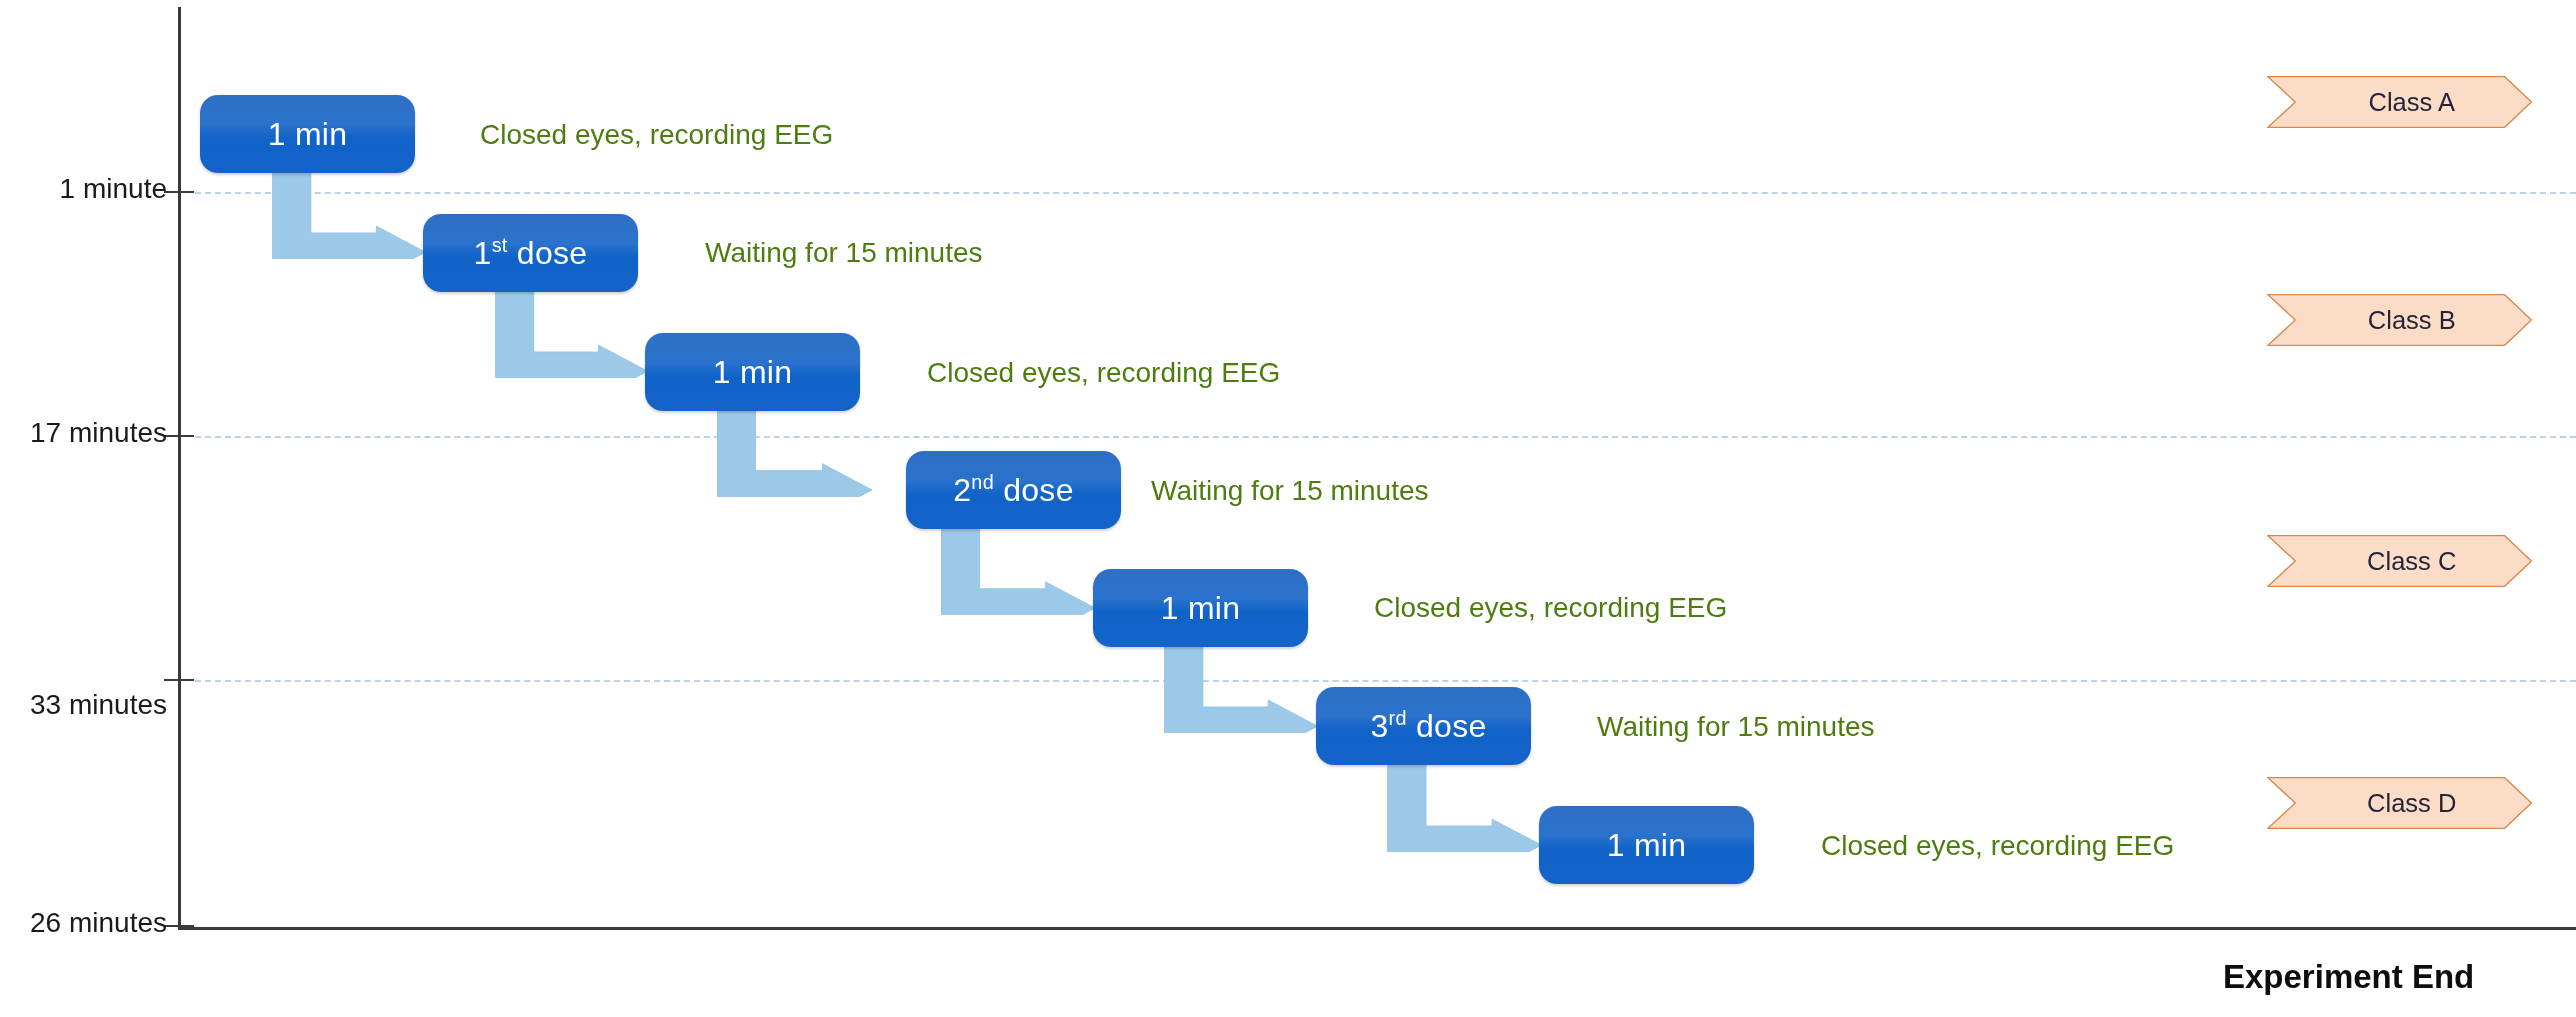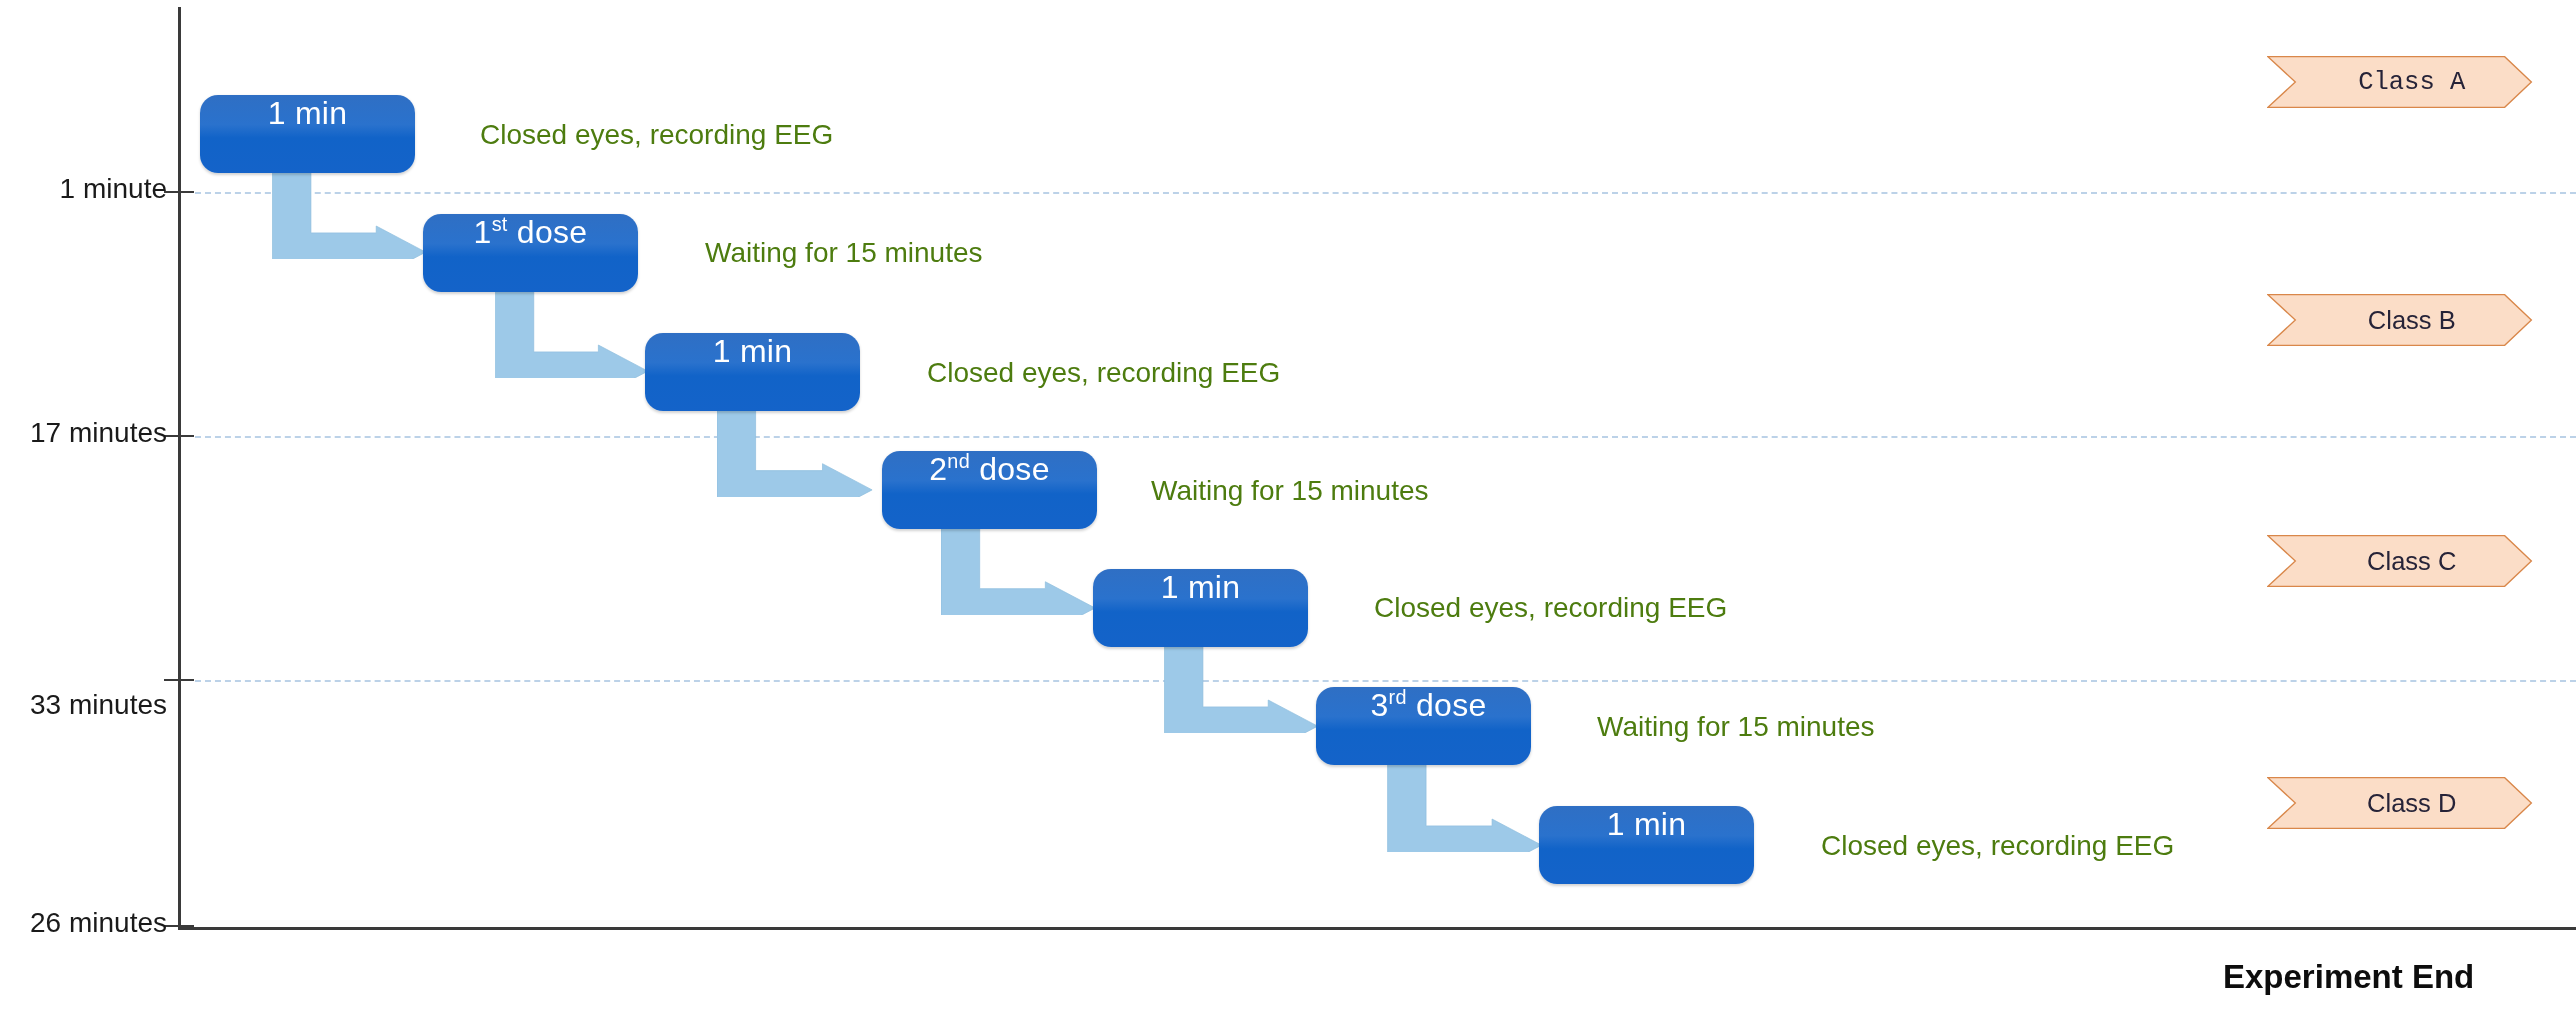--- a/index.html
+++ b/index.html
@@ -81,20 +81,21 @@
 
   
   .node {
     position: absolute;
     width: 215px;
     height: 78px;
     border-radius: 18px;
     background: linear-gradient(to bottom, #2f6fc4 0%, #2a72cd 38%, #1163c8 55%, #1463c9 100%);
     box-shadow: 0 1.4px 2.8px rgba(0,0,0,0.18);
     display: flex;
+    align-items: center;
     justify-content: center;
     color: #ffffff;
     font-size: 32px;
     letter-spacing: 0.3px;
     white-space: nowrap;
     box-sizing: border-box;
   }
   .node sup {
     font-size: 0.62em;
     vertical-align: super;
@@ -202,40 +203,40 @@
       </div>
       <div class="desc" style="left: 440px; top: 119px;">Closed eyes, recording EEG</div>
       <div class="node" style="left: 423px; top: 214px;">
         <span><span>1</span><sup>st</sup><span> dose</span></span>
       </div>
       <div class="desc" style="left: 665px; top: 237px;">Waiting for 15 minutes</div>
       <div class="node" style="left: 645px; top: 333px;">
         <span>1 min</span>
       </div>
       <div class="desc" style="left: 887px; top: 357px;">Closed eyes, recording EEG</div>
-      <div class="node" style="left: 882px; top: 451px;">
+      <div class="node" style="left: 906px; top: 451px;">
         <span><span>2</span><sup>nd</sup><span> dose</span></span>
       </div>
       <div class="desc" style="left: 1111px; top: 475px;">Waiting for 15 minutes</div>
       <div class="node" style="left: 1093px; top: 569px;">
         <span>1 min</span>
       </div>
       <div class="desc" style="left: 1334px; top: 592px;">Closed eyes, recording EEG</div>
       <div class="node" style="left: 1316px; top: 687px; padding-left: 10px;">
         <span><span>3</span><sup>rd</sup><span> dose</span></span>
       </div>
       <div class="desc" style="left: 1557px; top: 711px;">Waiting for 15 minutes</div>
       <div class="node" style="left: 1539px; top: 806px;">
         <span>1 min</span>
       </div>
       <div class="desc" style="left: 1781px; top: 830px;">Closed eyes, recording EEG</div>
     </div>
 
   <div id="class-layer">
-      <div class="chev" style="left: 2267px; top: 56px; font-family: Liberation Mono, monospace;">
+      <div class="chev" style="left: 2267px; top: 76px;">
         <svg width="266" height="52" viewBox="0 0 386 76">
           <polygon points="0,1 346,1 385,38 346,75 0,75 40,38" fill="#FBDDC7" stroke="#D9874A" stroke-width="2"></polygon>
         </svg>
         <div class="chev-label">Class A</div>
       </div>
       <div class="chev" style="left: 2267px; top: 294px;">
         <svg width="266" height="52" viewBox="0 0 386 76">
           <polygon points="0,1 346,1 385,38 346,75 0,75 40,38" fill="#FBDDC7" stroke="#D9874A" stroke-width="2"></polygon>
         </svg>
         <div class="chev-label">Class B</div>

